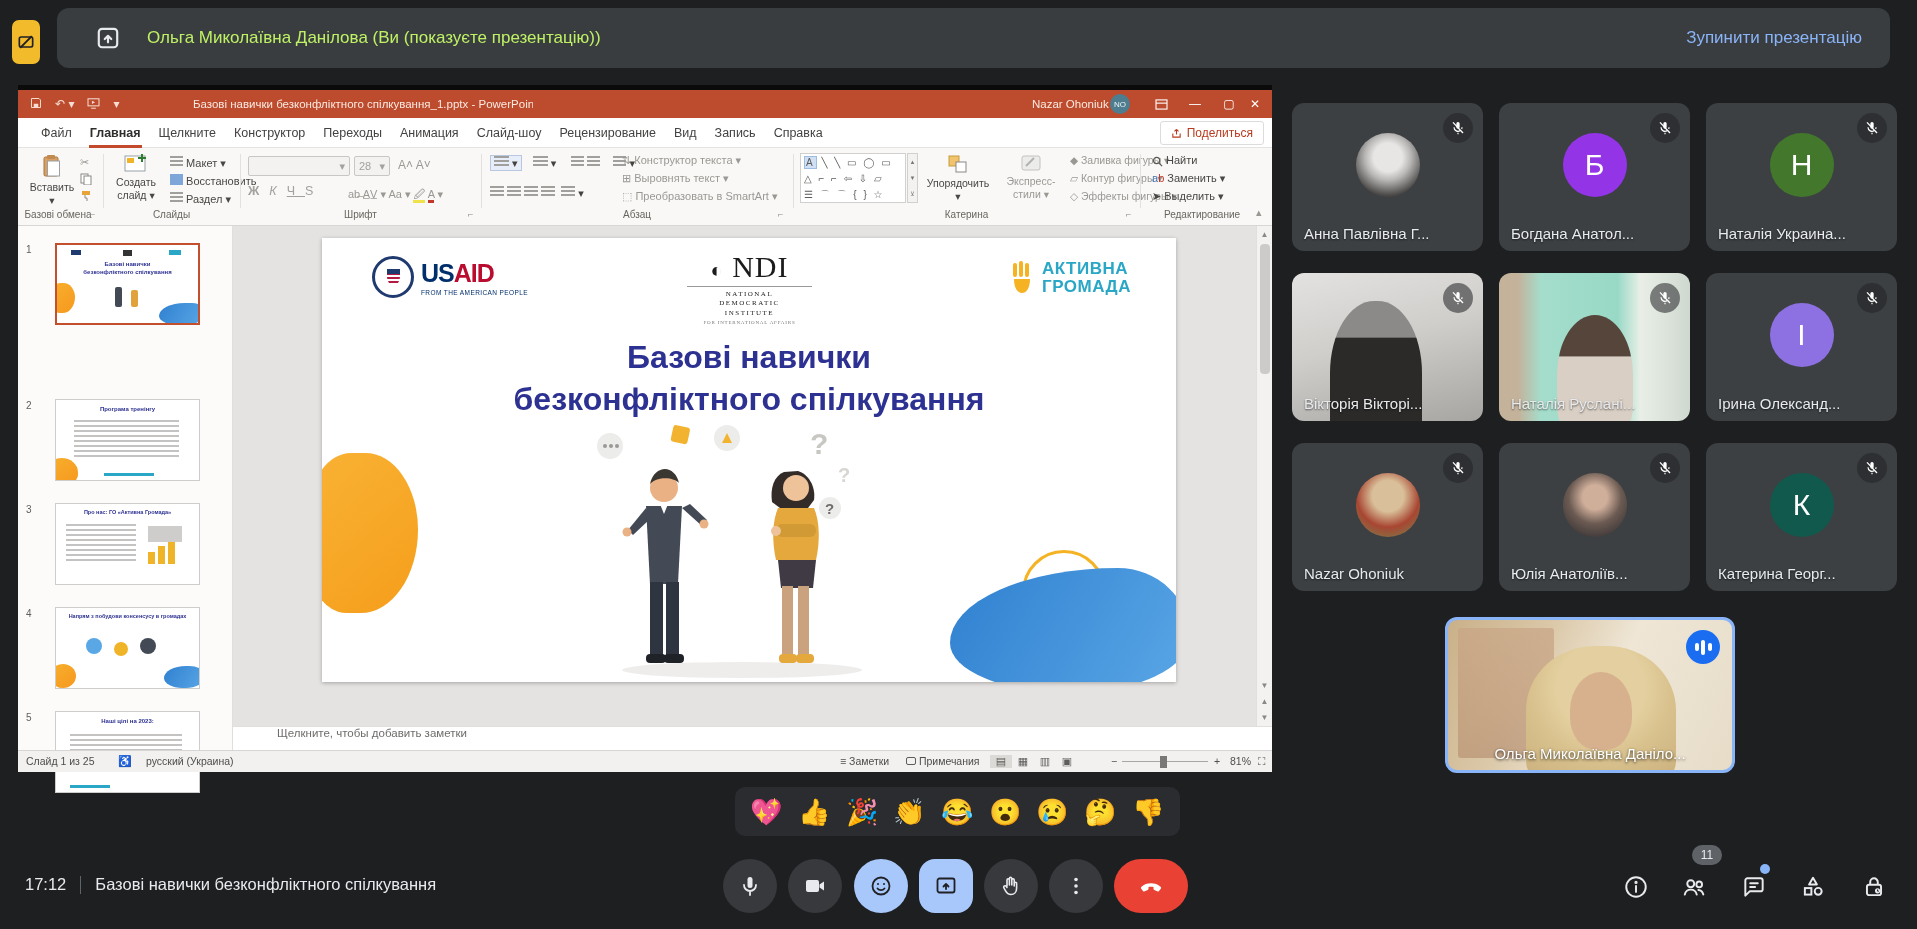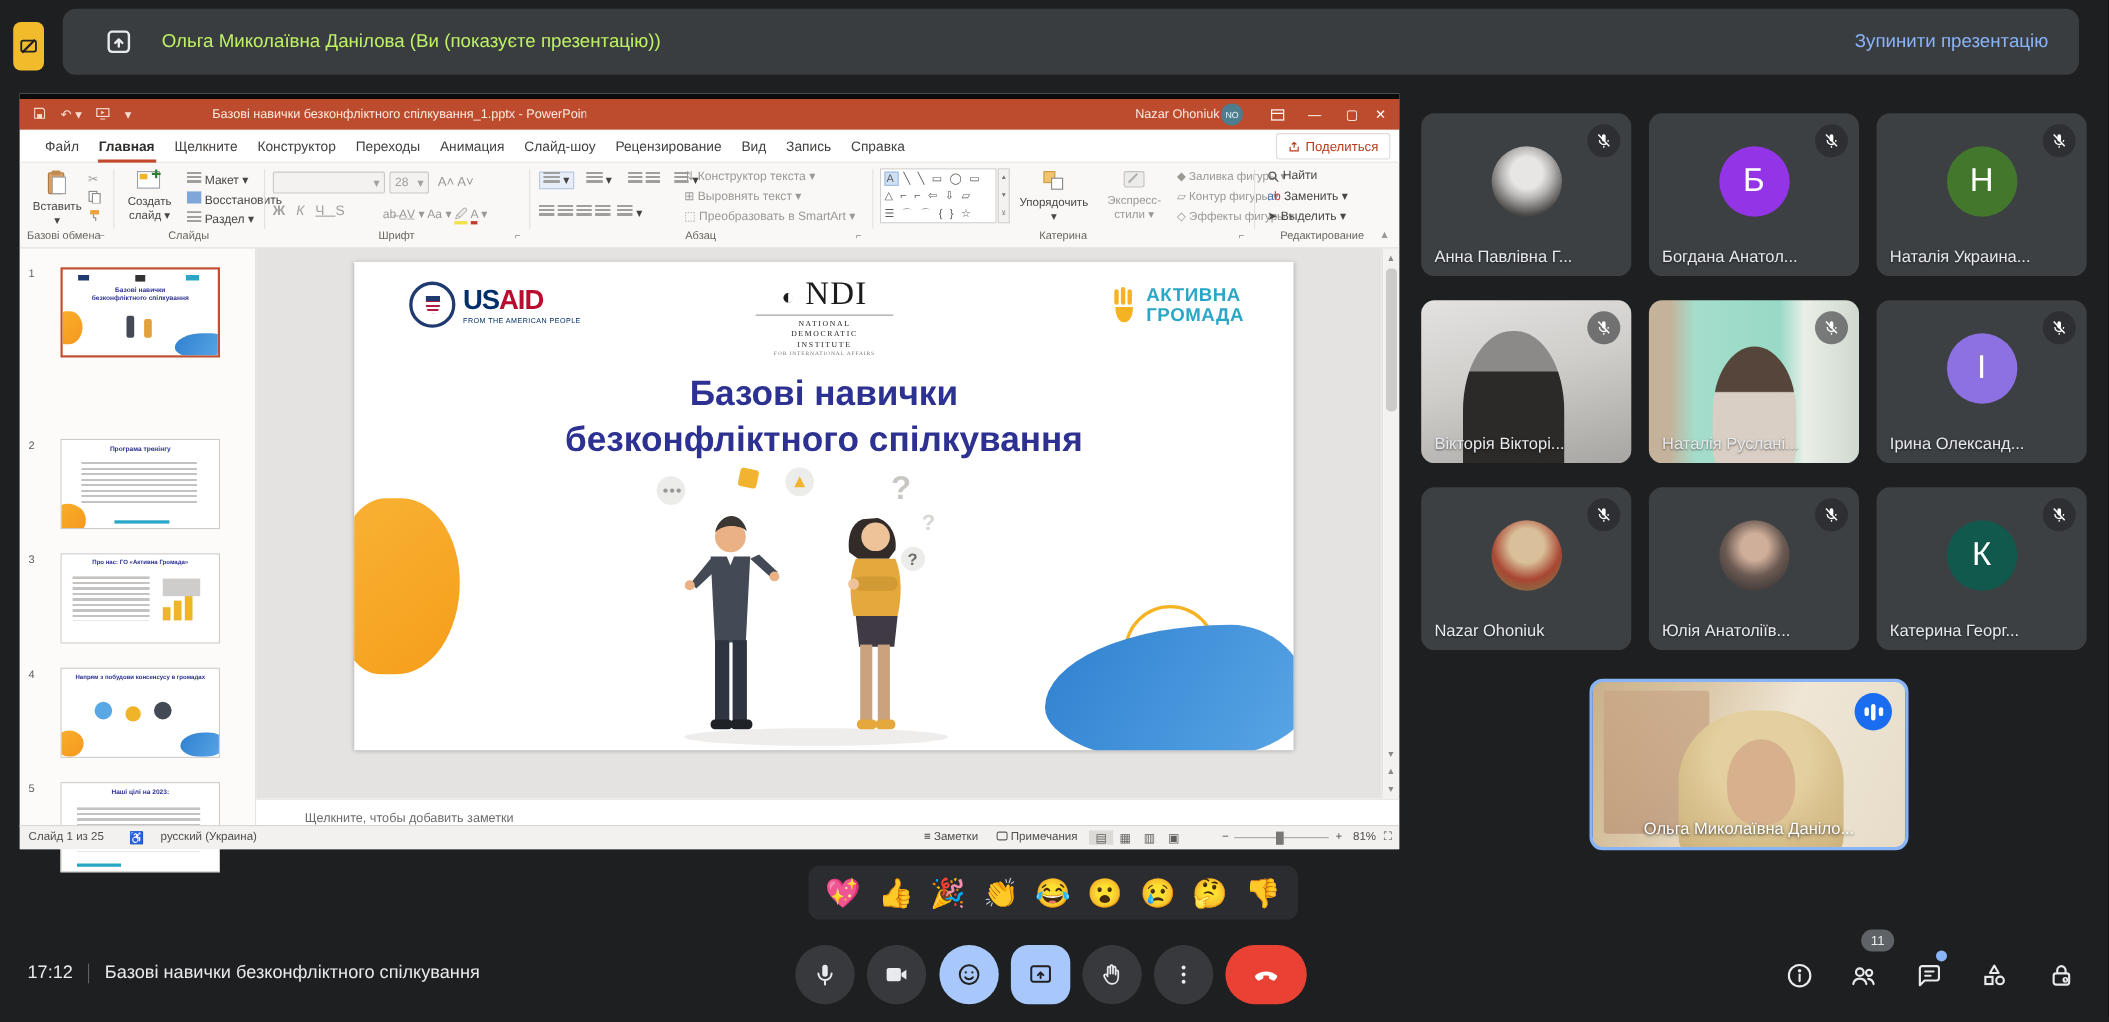--- a/index.html
+++ b/index.html
@@ -70,21 +70,21 @@
   .activna { position:absolute; left:688px; top:22px; display:flex; gap:8px; align-items:center; }
   .activna-txt { color:#2aa7c6; font-weight:bold; font-size:17px; line-height:18px; letter-spacing:.5px; }
   .slide-title { position:absolute; left:0; top:98px; width:100%; text-align:center; color:#2d3191; font-weight:bold; font-size:32px; line-height:42px; }
   .slide-blobY { position:absolute; left:-14px; top:215px; width:110px; height:160px; border-radius:45% 55% 60% 40%; background:linear-gradient(140deg,#f9b234,#f59e1b); }
   .slide-blobB { position:absolute; left:628px; top:330px; width:240px; height:125px; border-radius:70% 30% 50% 50% / 60% 55% 45% 40%; background:linear-gradient(120deg,#2f80d0,#5aa7e6); }
   .slide-ringY { position:absolute; left:700px; top:312px; width:84px; height:84px; border:3px solid #f5b324; border-radius:50%; }
   .illu { position:absolute; left:250px; top:182px; }
 
   .ppt-vscroll { position:absolute; left:1238px; top:136px; width:16px; height:500px; background:#f4f2f0; border-left:1px solid #e1dfdd; text-align:center; color:#8a8886; font-size:8px; }
   .vthumb { position:absolute; left:3px; top:18px; width:10px; height:130px; background:#cdcbc9; border-radius:4px; }
-  .ppt-notes { position:absolute; left:215px; top:636px; width:1039px; height:24px; background:#fff; border-top:1px solid #e1dfdd; display:flex; align-items:flex-end; color:#6f6d6b; font-size:11.5px; }
+  .ppt-notes { position:absolute; left:215px; top:636px; width:1039px; height:24px; background:#fff; border-top:1px solid #e1dfdd; display:flex; align-items:flex-start; color:#6f6d6b; font-size:11.5px; }
   .ppt-status { position:absolute; left:0; top:660px; width:100%; height:22px; background:#f3f1ef; border-top:1px solid #d8d6d4; font-size:10.5px; color:#4f4d4b; }
   .st { position:absolute; top:4px; }
   .viewic { display:inline-block; width:22px; text-align:center; font-size:11px; color:#5f5d5b; }
   .viewic.on { background:#dcdad7; }
 
   
   .tile { position:absolute; width:191px; height:148px; background:#3c4043; border-radius:12px; overflow:hidden; }
   .tile-name { position:absolute; left:12px; bottom:9px; color:#e8eaed; font-size:15px; text-shadow:0 1px 2px rgba(0,0,0,.6); white-space:nowrap; }
   .mic-off { position:absolute; right:10px; top:10px; width:30px; height:30px; border-radius:50%; background:rgba(32,33,36,.55); display:flex; align-items:center; justify-content:center; z-index:3; }
   .avatar { position:absolute; left:50%; top:62px; transform:translate(-50%,-50%); width:64px; height:64px; border-radius:50%; display:flex; align-items:center; justify-content:center; color:#fff; font-size:30px; }

